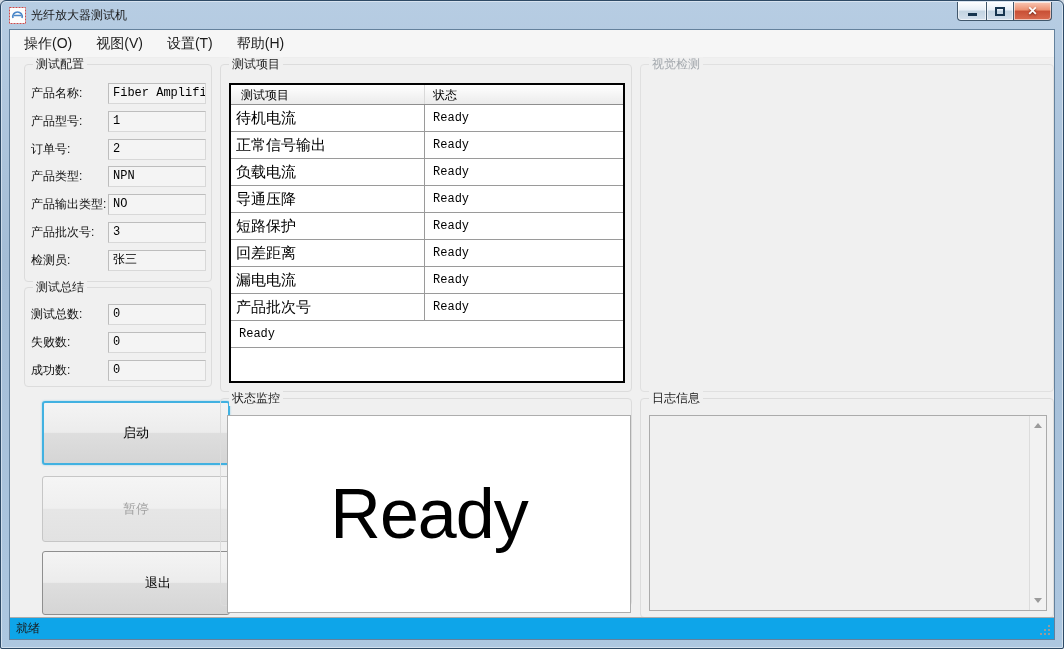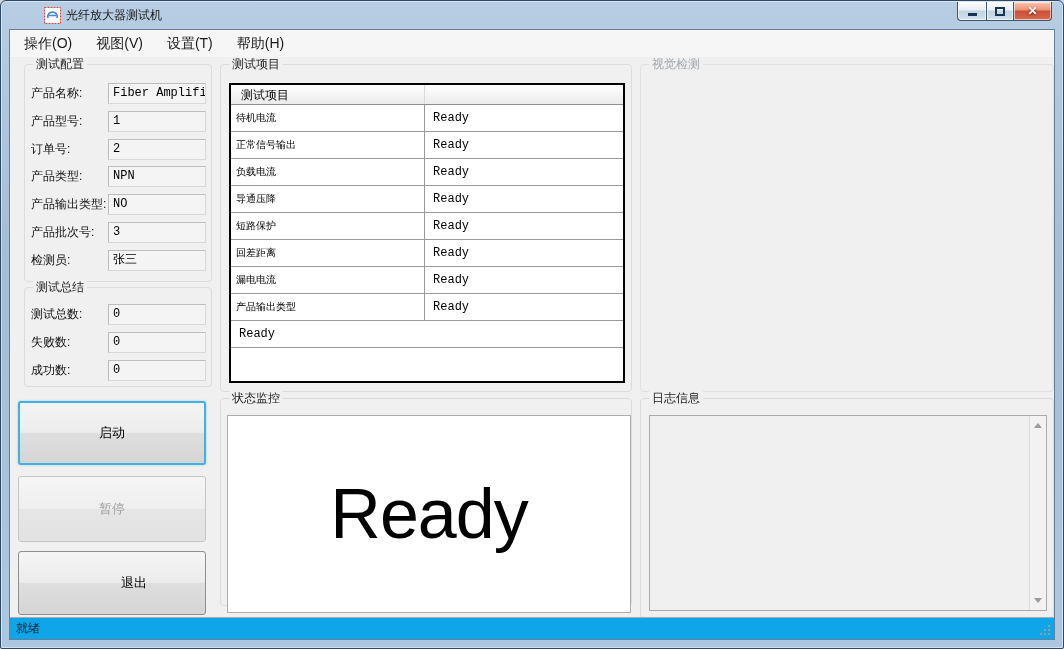--- a/index.html
+++ b/index.html
@@ -6,21 +6,21 @@
   html,body { width:1064px; height:649px; background:#cfd8e2; font-family:"Liberation Sans", sans-serif; }
 
   
   .window {
     position:relative; width:1064px; height:649px;
     background:linear-gradient(180deg,#b7cde3 0%,#a4bdd6 40%,#adc7e0 100%);
     border:1px solid #2e4a66; border-radius:6px 6px 2px 2px;
     box-shadow:inset 0 0 0 1px rgba(255,255,255,.45);
     overflow:hidden;
   }
-  .titlebar { position:absolute; left:0; top:0; right:0; height:28px;margin-left:35px; }
+  .titlebar { position:absolute; left:0; top:0; right:0; height:28px; }
   .app-icon { position:absolute; left:8px; top:6px; width:17px; height:17px; }
   .window-title { position:absolute; left:30px; top:0; height:28px; line-height:28px; font-size:12px; color:#1a1a1a; }
 
   .caption-buttons { position:absolute; top:1px; right:11px; display:flex; }
   .cap-btn {
     height:19px; border:1px solid #41576b; border-top:none; position:relative;
     display:flex; align-items:center; justify-content:center;
     background:linear-gradient(180deg,#fdfeff 0%,#e7eff7 45%,#c2d3e1 50%,#d3e0ec 100%);
     box-shadow:inset 0 0 0 1px rgba(255,255,255,.6);
   }
@@ -67,42 +67,42 @@
   .flabel { position:absolute; left:0; top:0; line-height:21px; font-size:12px; color:#111; white-space:nowrap; }
   .finput {
     position:absolute; left:77px; top:0; width:98px; height:21px;
     background:#f4f4f4; border:1px solid #bdbdbd; border-bottom-color:#d8d8d8; border-right-color:#d8d8d8;
     font-family:"Liberation Mono", monospace; font-size:12px; color:#000;
     line-height:19px; padding-left:4px; overflow:hidden; white-space:nowrap;
   }
 
   
   .act-btn {
-    position:absolute; left:8px; width:188px; border-radius:3px;
+    position:absolute; left:32px; width:188px; border-radius:3px;
     display:flex; align-items:center; justify-content:center;
     font-size:13px; color:#000; cursor:default;
     background:linear-gradient(180deg,#f4f4f4 0%,#ececec 49%,#dedede 50%,#d5d5d5 100%);
     border:1px solid #8f8f8f;
   }
   .act-btn.focused { border:2px solid #41b1e1; box-shadow:0 0 2px rgba(65,177,225,.6); }
   .act-btn.disabled { border:1px solid #c6c6c6; color:#9f9f9f;
     background:linear-gradient(180deg,#f5f5f5 0%,#efefef 49%,#e6e6e6 50%,#e2e2e2 100%); }
 
   
   .table {
     position:absolute; left:8px; top:18px; width:396px; height:300px;
     background:#fff; border:2px solid #000; overflow:hidden;
   }
   .thead { display:flex; height:20px; background:linear-gradient(180deg,#ffffff,#ebebeb); border-bottom:1px solid #8e8e8e; }
   .th { line-height:20px; font-size:12px; color:#000; }
   .th.c1 { width:49.5%; padding-left:10px; border-right:1px solid #d9d9d9; }
   .th.c2 { flex:1; padding-left:8px; }
   .trow { display:flex; height:27px; border-bottom:1px solid #9a9a9a; background:#fff; }
   .td { overflow:hidden; white-space:nowrap; }
-  .td.c1 { width:49.5%; border-right:1px solid #9a9a9a; padding-left:5px; line-height:26px; font-size:10px; color:#000; }
+  .td.c1 { width:49.5%; border-right:1px solid #9a9a9a; padding-left:5px; line-height:26px; font-size:15px; color:#000; }
   .td.c2 { flex:1; padding-left:8px; line-height:26px; font-family:"Liberation Mono", monospace; font-size:12px; color:#000; }
 
   
   .monitor-panel {
     position:absolute; left:6px; top:16px; width:404px; height:198px;
     background:#fff; border:1px solid #adadad;
     display:flex; align-items:center; justify-content:center; overflow:hidden;
   }
   .monitor-text { font-size:70px; color:#000; letter-spacing:-1px; }
 
@@ -209,20 +209,21 @@
 
       <div class="act-btn focused" style="top:343px; height:64px;">启动</div>
       <div class="act-btn disabled" style="top:418px; height:66px;">暂停</div>
       <div class="act-btn" style="top:493px; height:64px;padding-left:44px;">退出</div>
 
       <div class="groupbox" style="left:210px; top:6px; width:412px; height:328px;">
         <span class="gb-label">测试项目</span>
         <div class="table">
           <div class="thead">
             <span class="th c1">测试项目</span>
+            <span class="th c2">状态</span>
           </div>
           <div class="trow">
             <span class="td c1">待机电流</span>
             <span class="td c2">Ready</span>
           </div>
           <div class="trow">
             <span class="td c1">正常信号输出</span>
             <span class="td c2">Ready</span>
           </div>
           <div class="trow">
@@ -239,21 +240,21 @@
           </div>
           <div class="trow">
             <span class="td c1">回差距离</span>
             <span class="td c2">Ready</span>
           </div>
           <div class="trow">
             <span class="td c1">漏电电流</span>
             <span class="td c2">Ready</span>
           </div>
           <div class="trow">
-            <span class="td c1">产品输出类型</span>
+            <span class="td c1">产品批次号</span>
             <span class="td c2">Ready</span>
           </div>
           <div class="trow">
             <span class="td c2">Ready</span>
           </div>
         </div>
       </div>
 
       <div class="groupbox" style="left:210px; top:340px; width:412px; height:208px;">
         <span class="gb-label">状态监控</span>

